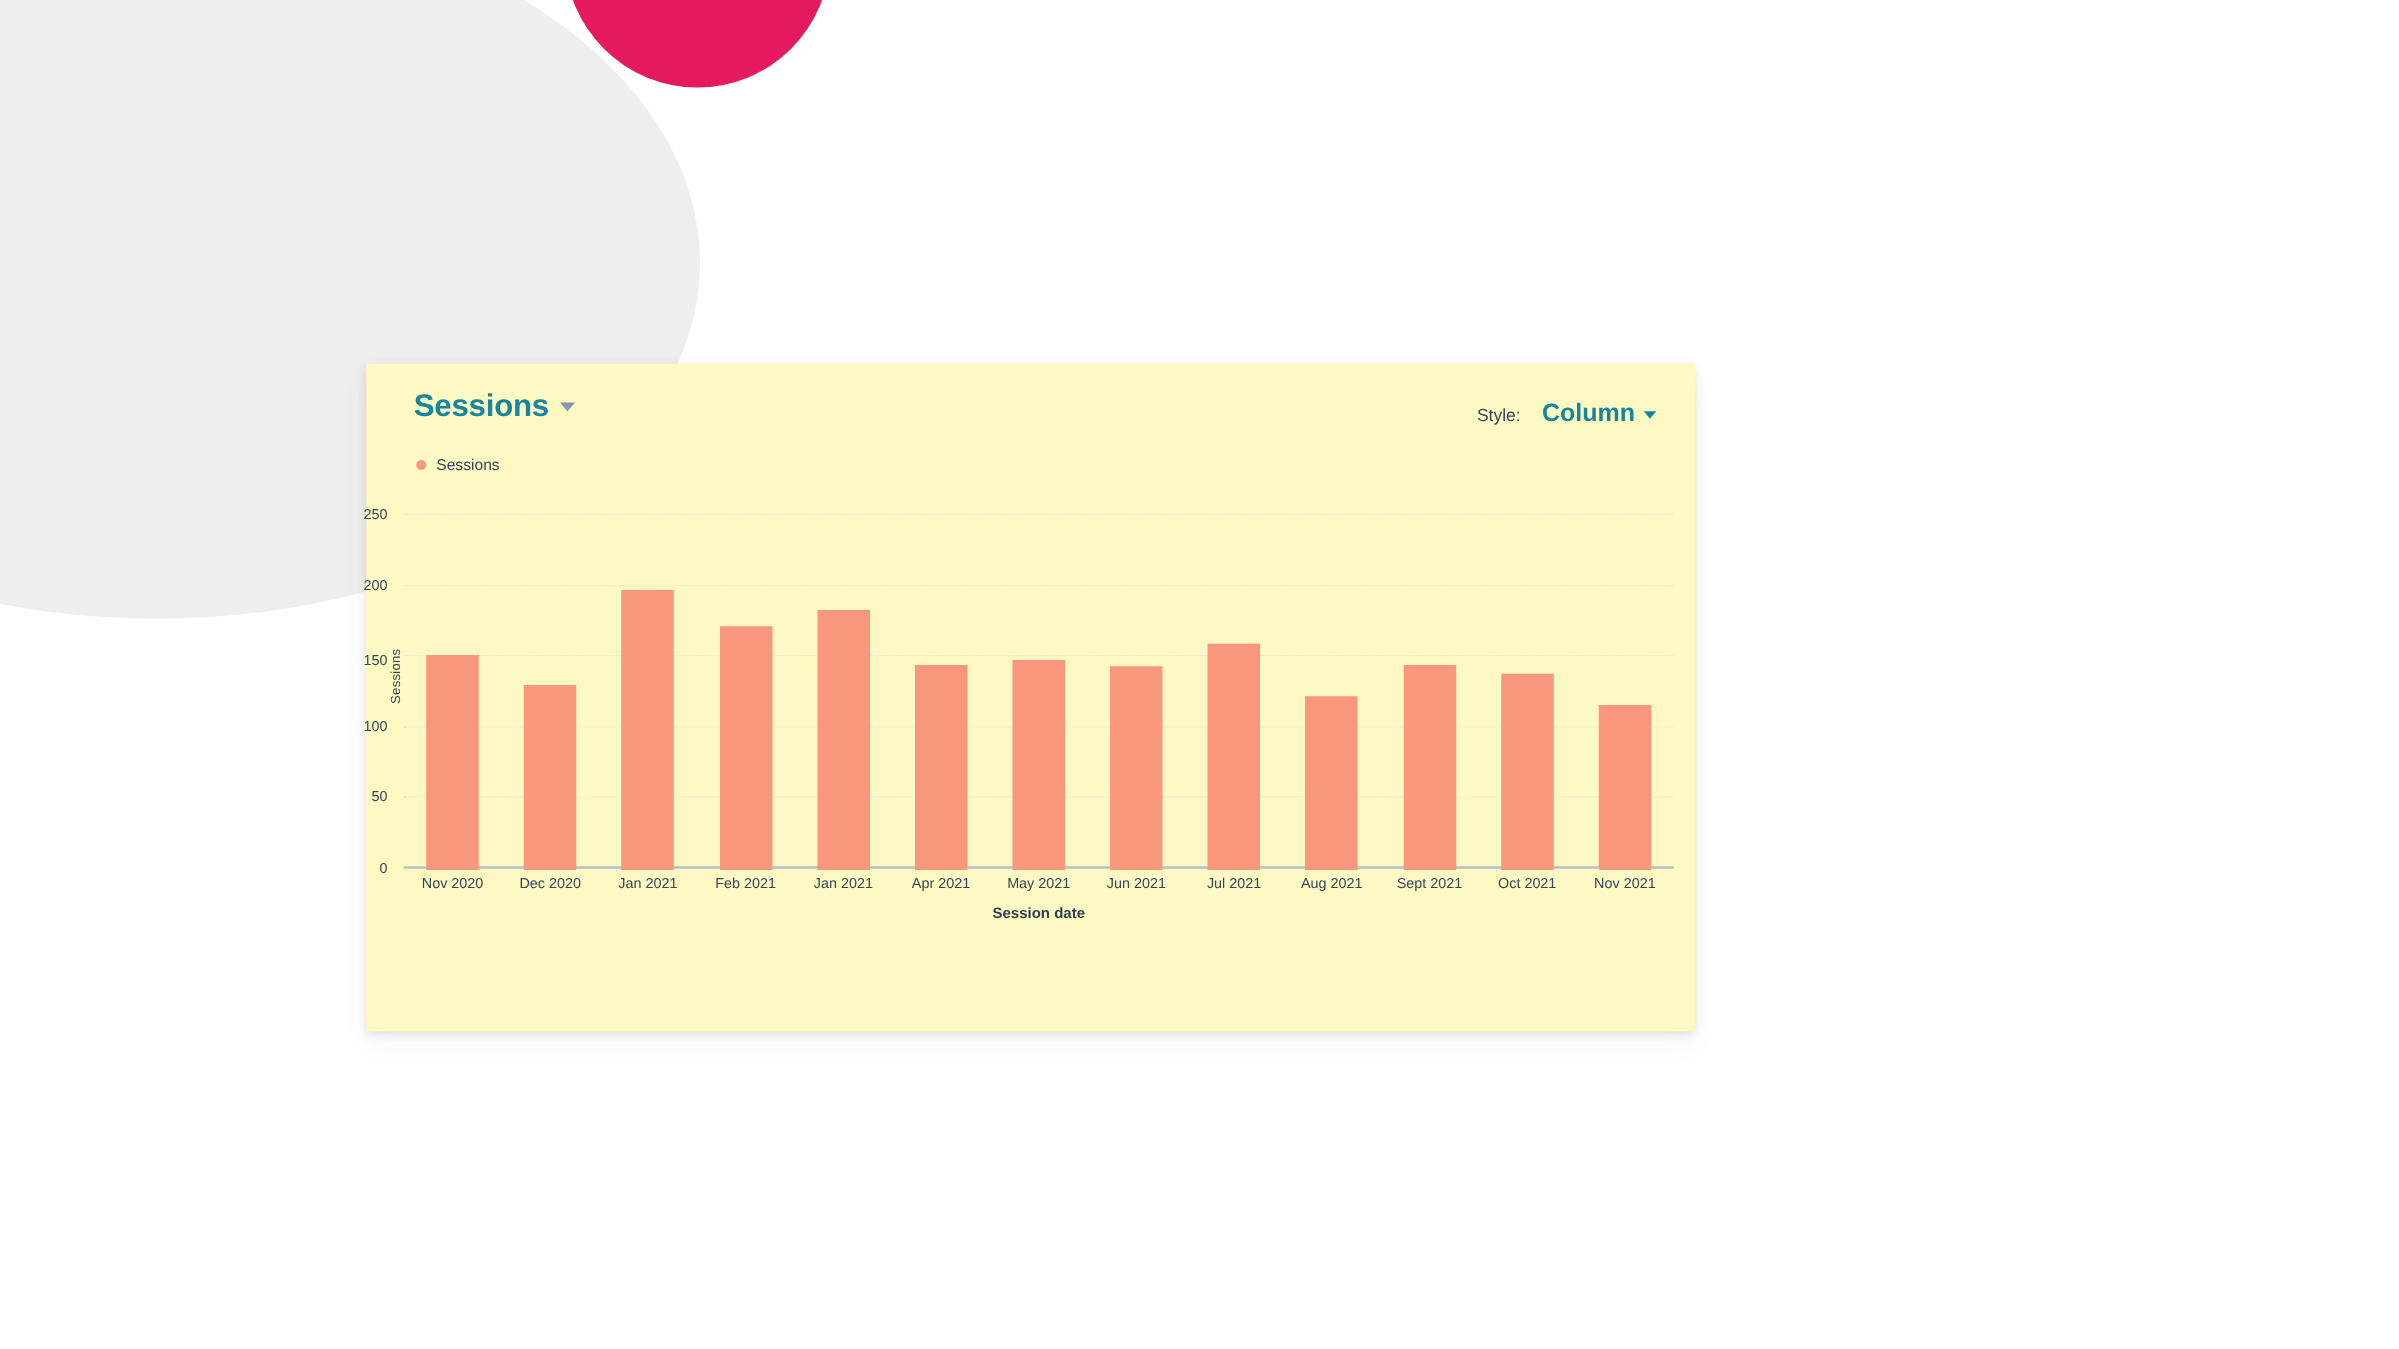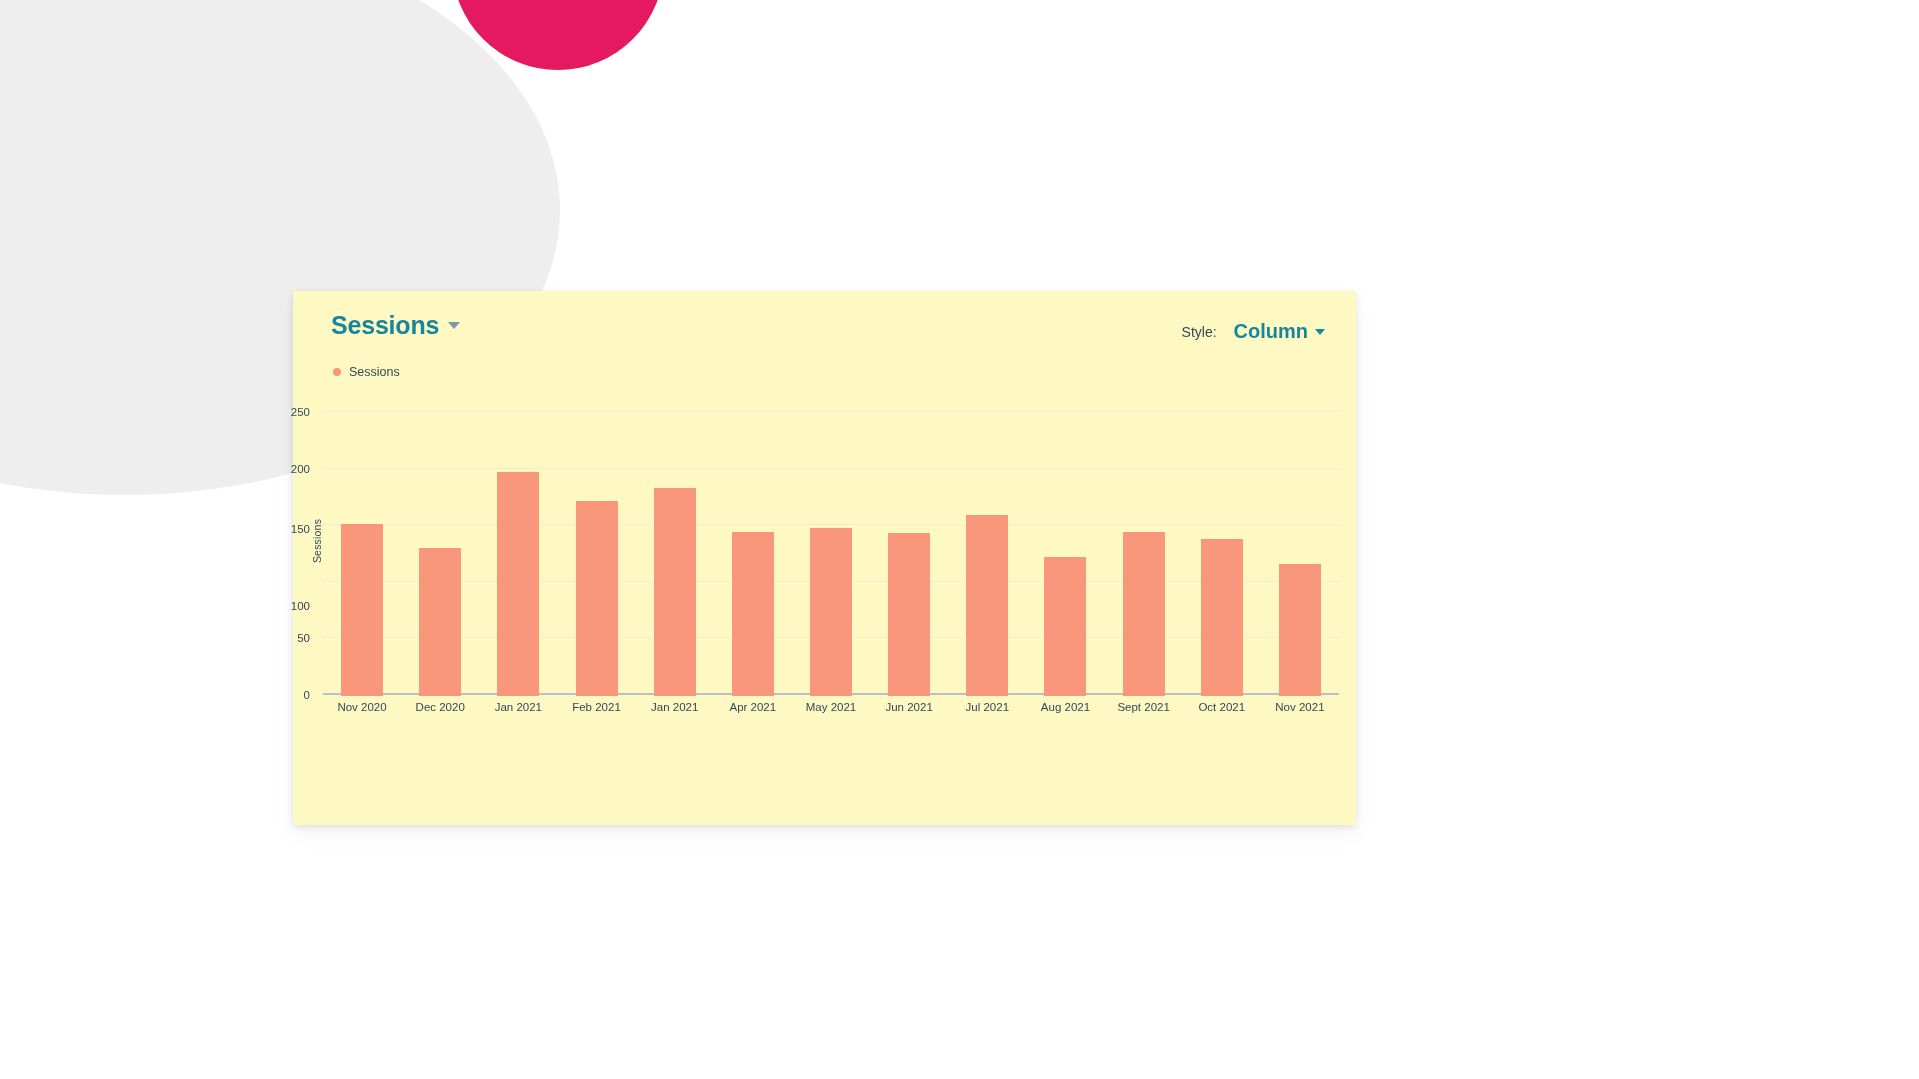--- a/index.html
+++ b/index.html
@@ -243,21 +243,21 @@
           <div class="gridline" style="bottom: 100%;">
             <span class="ytick" style="top: 0px;">250</span>
           </div>
           <div class="gridline" style="bottom: 80%; margin-top: 39px;">
             <span class="ytick" style="top: 0px;">200</span>
           </div>
           <div class="gridline" style="bottom: 60%;">
             <span class="ytick" style="top: 4px;">150</span>
           </div>
           <div class="gridline" style="bottom: 40%;">
-            <span class="ytick" style="top: 0px; margin-top: 24px;">100</span>
+            <span class="ytick" style="top: 0px;">100</span>
           </div>
           <div class="gridline" style="bottom: 20%;">
             <span class="ytick" style="top: 0px;">50</span>
           </div>
           <div class="gridline zero" style="bottom: 0%;">
             <span class="ytick" style="top: 0px;">0</span>
           </div>
         </div>
       <div id="bars">
           <div class="bar-slot">
@@ -309,15 +309,16 @@
         <div class="xtick">Jan 2021</div>
         <div class="xtick">Apr 2021</div>
         <div class="xtick">May 2021</div>
         <div class="xtick">Jun 2021</div>
         <div class="xtick">Jul 2021</div>
         <div class="xtick">Aug 2021</div>
         <div class="xtick">Sept 2021</div>
         <div class="xtick">Oct 2021</div>
         <div class="xtick">Nov 2021</div>
       </div>
+    <div id="x-axis-title">Session date</div>
   </div>
 
 </div>
 
 </body></html>

